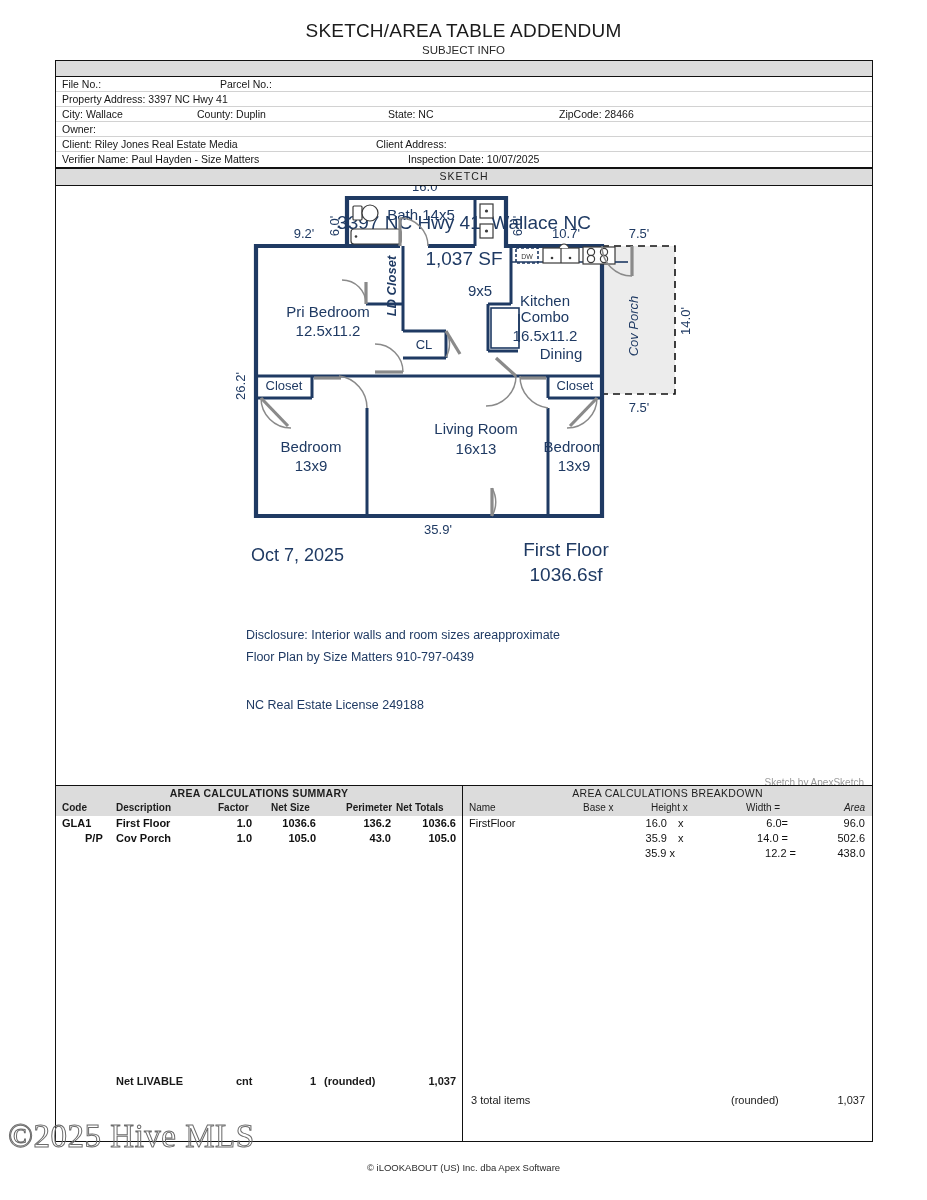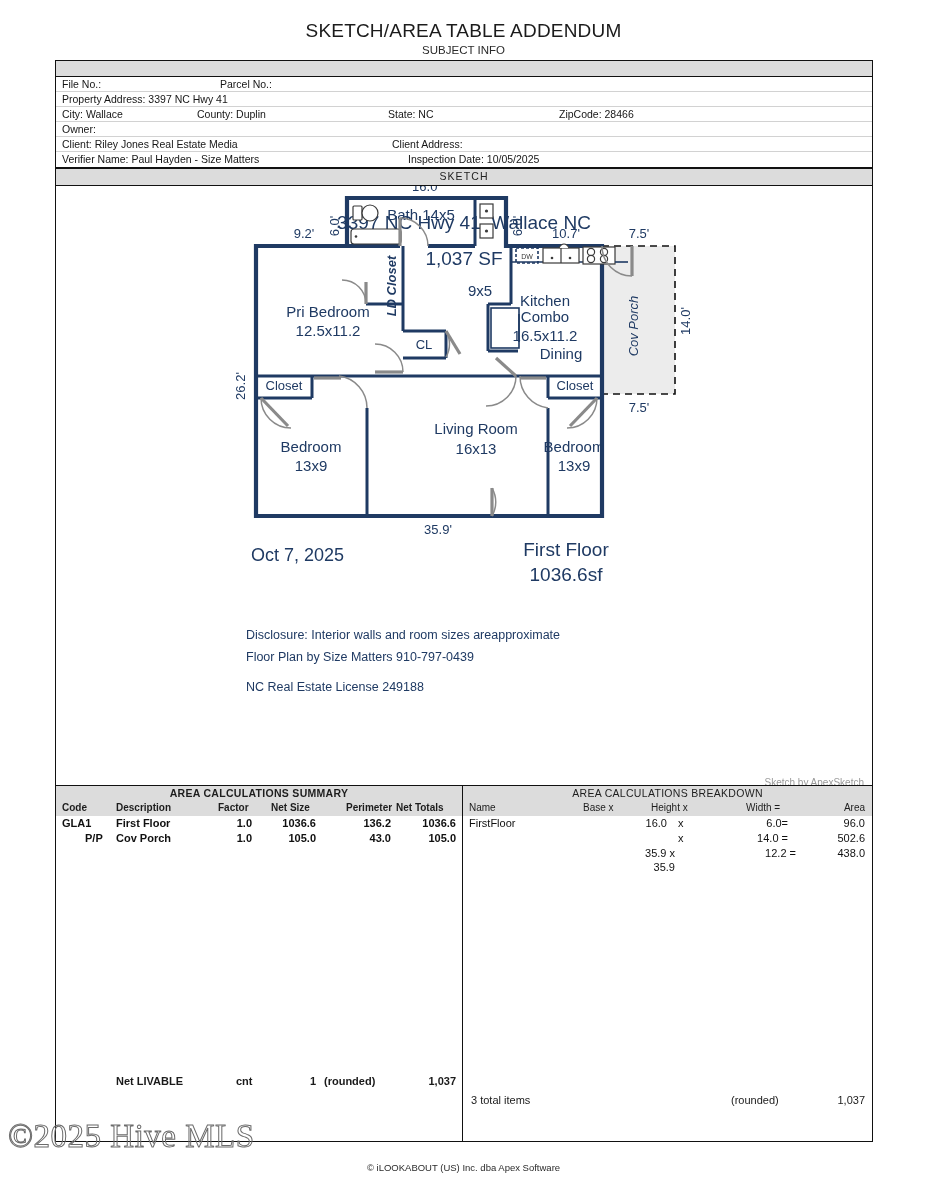--- a/index.html
+++ b/index.html
@@ -230,25 +230,25 @@
         <span class="f-col" style="left:6px;">City: Wallace</span>
         <span class="f-col" style="left:141px;">County: Duplin</span>
         <span class="f-col" style="left:332px;">State: NC</span>
         <span class="f-col" style="left:503px;">ZipCode: 28466</span>
       </div>
       <div class="info-row">
         <span class="f-col" style="left:6px;">Owner:</span>
       </div>
       <div class="info-row">
         <span class="f-col" style="left:6px;">Client: Riley Jones Real Estate Media</span>
-        <span class="f-col" style="left:336px;">Client Address:</span>
+        <span class="f-col" style="left:320px;">Client Address:</span>
       </div>
       <div class="info-row">
         <span class="f-col" style="left:6px;">Verifier Name: Paul Hayden - Size Matters</span>
-        <span class="f-col" style="left:352px;">Inspection Date: 10/05/2025</span>
+        <span class="f-col" style="left:352px;">Inspection Date: 10/07/2025</span>
       </div>
     </div>
 
     <div class="sketch-band">SKETCH</div>
 
     <div class="sketch-area">
 
       <div class="sk-addr">3397 NC Hwy 41, Wallace NC</div>
       <div class="sk-sf">1,037 SF</div>
 
@@ -417,21 +417,21 @@
         <text class="dim" x="583" y="226">7.5'</text>
         <text class="dim" x="634" y="135" transform="rotate(-90 634 135)">14.0'</text>
 
         <text x="195" y="375" font-size="18" fill="#1F3A63" text-anchor="start">Oct 7, 2025</text>
         <text x="510" y="370" font-size="19" fill="#1F3A63" text-anchor="middle">First Floor</text>
         <text x="510" y="395" font-size="19" fill="#1F3A63" text-anchor="middle">1036.6sf</text>
       </svg>
 
       <div class="disc" style="top:442px;">Disclosure: Interior walls and room sizes areapproximate</div>
       <div class="disc" style="top:464px;">Floor Plan by Size Matters 910-797-0439</div>
-      <div class="disc" style="top:494px;text-align:center;">NC Real Estate License 249188</div>
+      <div class="disc" style="top:512px;text-align:center;">NC Real Estate License 249188</div>
 
       <div class="apex-credit">Sketch by ApexSketch</div>
     </div>
 
     <div class="tables">
 
       <div class="tbl tbl-left">
         <div class="tbl-title">AREA CALCULATIONS SUMMARY</div>
         <div class="tbl-head">
           <span class="c" style="left:6px;">Code</span>
@@ -469,34 +469,34 @@
         </div>
       </div>
 
       <div class="tbl tbl-right">
         <div class="tbl-title">AREA CALCULATIONS BREAKDOWN</div>
         <div class="tbl-head">
           <span class="c" style="left:6px;">Name</span>
           <span class="c" style="left:120px;">Base x</span>
           <span class="c" style="left:188px;">Height x</span>
           <span class="c" style="left:283px;">Width =</span>
-          <span class="c r" style="left:340px; width:62px;">Area</span>
+          <span class="c r" style="left:340px; width:62px;font-style:italic;">Area</span>
         </div>
 
         <div class="trow">
           <span class="c" style="left:6px;">FirstFloor</span>
           <span class="c r" style="left:160px; width:44px;">16.0</span>
           <span class="c" style="left:215px;">x</span>
           <span class="c r" style="left:255px; width:70px;">6.0=</span>
           <span class="c r" style="left:340px; width:62px;">96.0</span>
         </div>
 
         <div class="trow">
           <span class="c" style="left:6px;"></span>
-          <span class="c r" style="left:168px; width:44px;margin-top:29px;">35.9</span>
+          <span class="c r" style="left:160px; width:44px;">35.9</span>
           <span class="c" style="left:215px;">x</span>
           <span class="c r" style="left:255px; width:70px;">14.0 =</span>
           <span class="c r" style="left:340px; width:62px;">502.6</span>
         </div>
 
         <div class="trow">
           <span class="c" style="left:6px;"></span>
           <span class="c r" style="left:160px; width:52px;">35.9 x</span>
           <span class="c r" style="left:263px; width:70px;">12.2 =</span>
           <span class="c r" style="left:340px; width:62px;">438.0</span>

